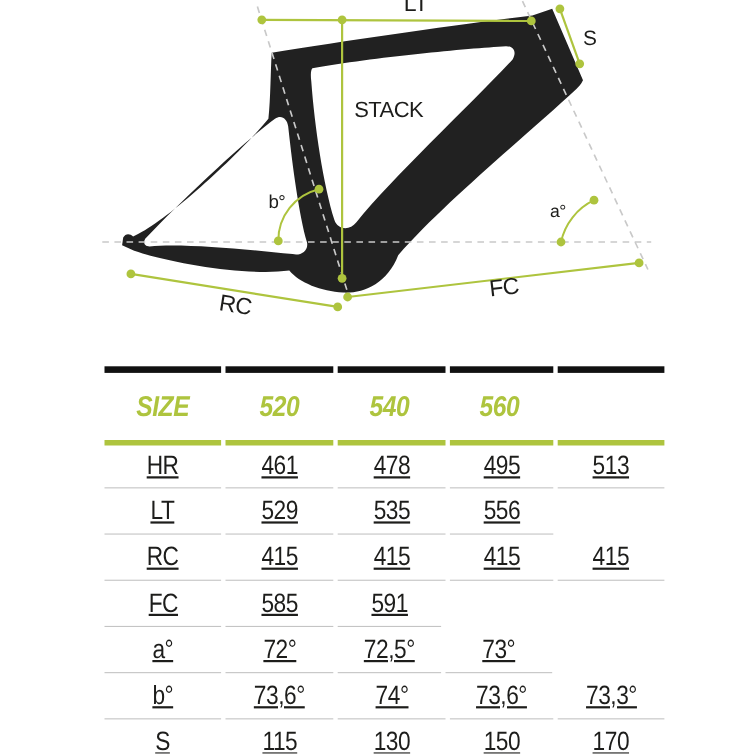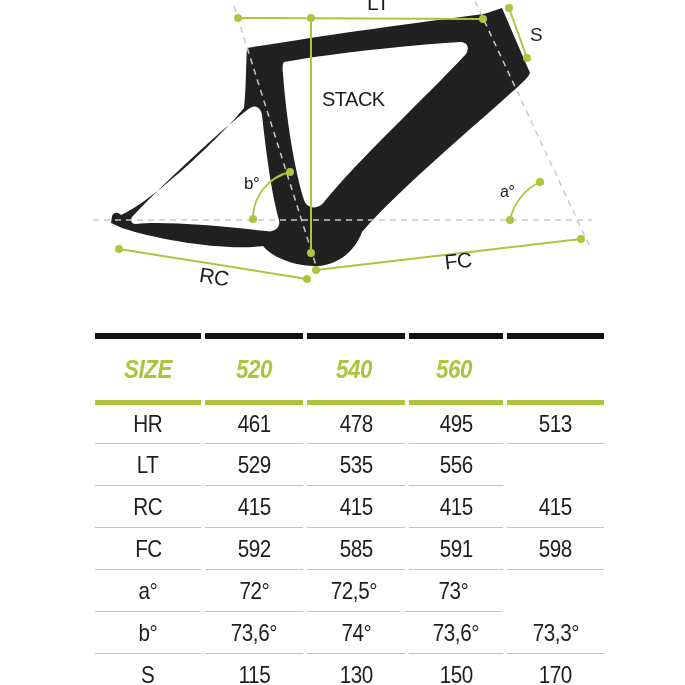--- a/index.html
+++ b/index.html
@@ -12,21 +12,21 @@
 
   
   .geo-table{position:absolute;left:95px;top:333px;width:510px;}
   .t-row{display:flex;gap:4px;}
   .c0{width:106px;} .c1{width:98px;} .c2{width:98px;} .c3{width:94px;} .c4{width:97px;}
   .bar-black > div{height:6px;background:#111111;}
   .bar-green > div{height:5px;background:#aec43e;}
   .head-row{height:61px;font-style:italic;}
   .head-row > div{display:flex;align-items:center;justify-content:center;}
   .head-cell{font-weight:bold;font-size:26px;color:#aec43e;letter-spacing:-0.5px;}
-  .data-row{height:42px;}
+  .data-row{height:42px;text-decoration:underline;}
   .data-row.first{height:39px;}
   .data-row > div{display:flex;align-items:center;justify-content:center;
                   border-bottom:1px solid #c4c4c4;}
   .data-row.last > div{border-bottom:none;}
   .cell-txt{font-size:24px;letter-spacing:-0.5px;}
   .cnd{display:inline-block;transform:scaleX(0.86);transform-origin:center;white-space:nowrap;}
 </style>
 </head>
 <body>
 
@@ -187,31 +187,25 @@
         </div>
       <div class="c4">
           <span class="cell-txt cnd">415</span>
         </div>
     </div>
 
     <div class="t-row data-row">
       <div class="c0">
           <span class="cell-txt cnd">FC</span>
         </div>
-      <div class="c1">
-          <span class="cell-txt cnd">592</span>
-        </div>
       <div class="c2">
           <span class="cell-txt cnd">585</span>
         </div>
       <div class="c3">
           <span class="cell-txt cnd">591</span>
-        </div>
-      <div class="c4">
-          <span class="cell-txt cnd">598</span>
         </div>
     </div>
 
     <div class="t-row data-row">
       <div class="c0">
           <span class="cell-txt cnd">a°</span>
         </div>
       <div class="c2">
           <span class="cell-txt cnd">72°</span>
         </div>

